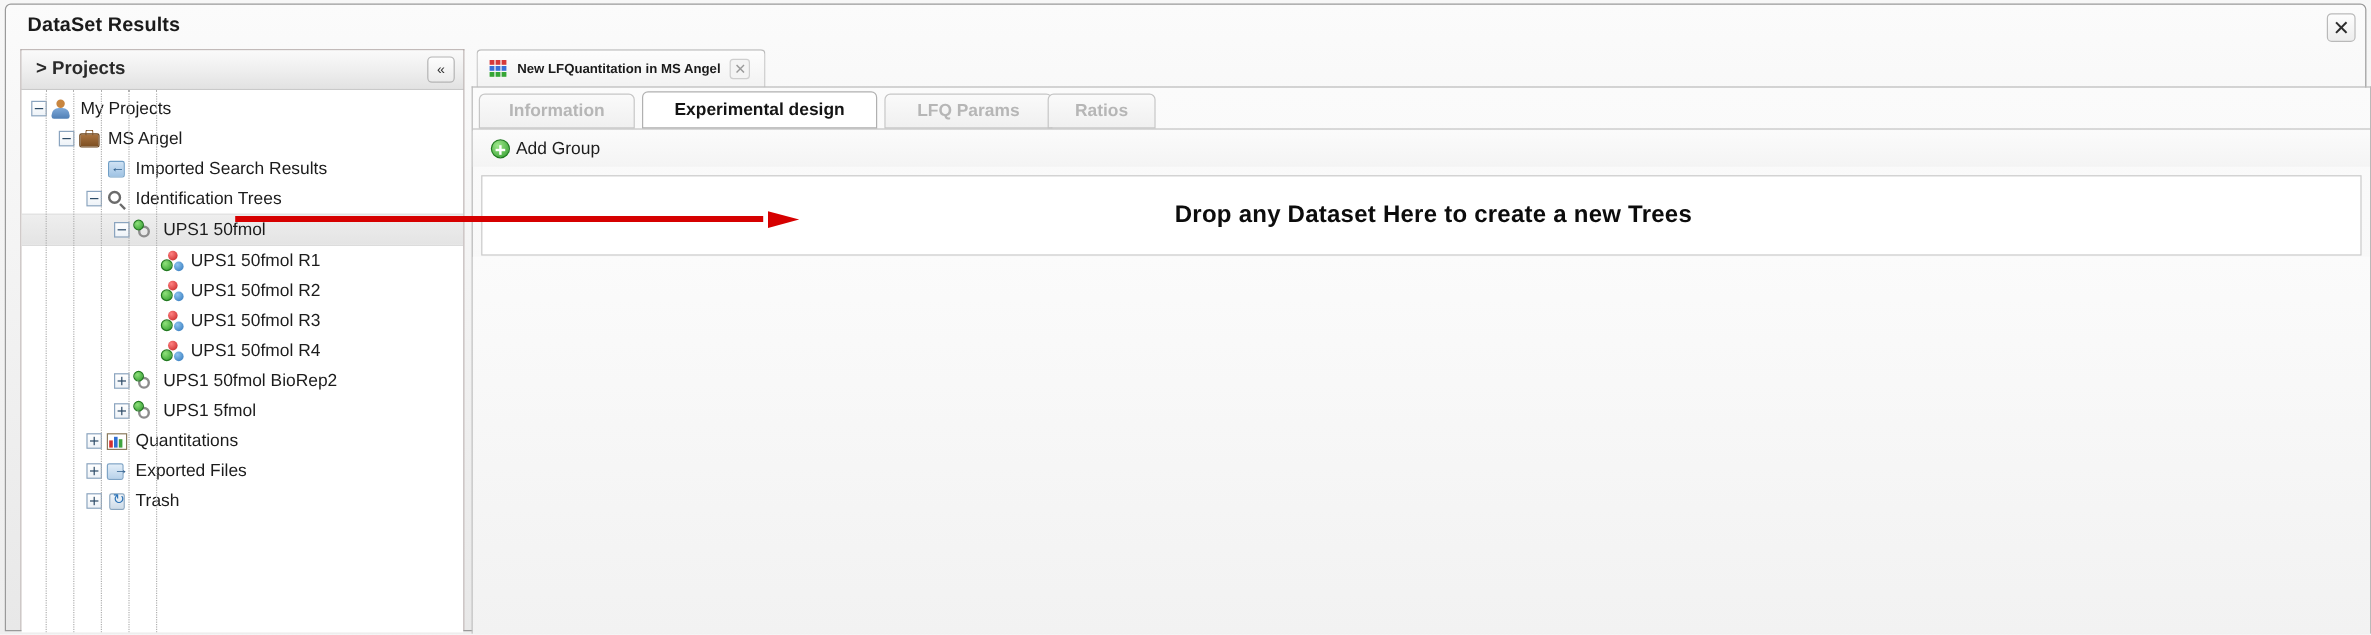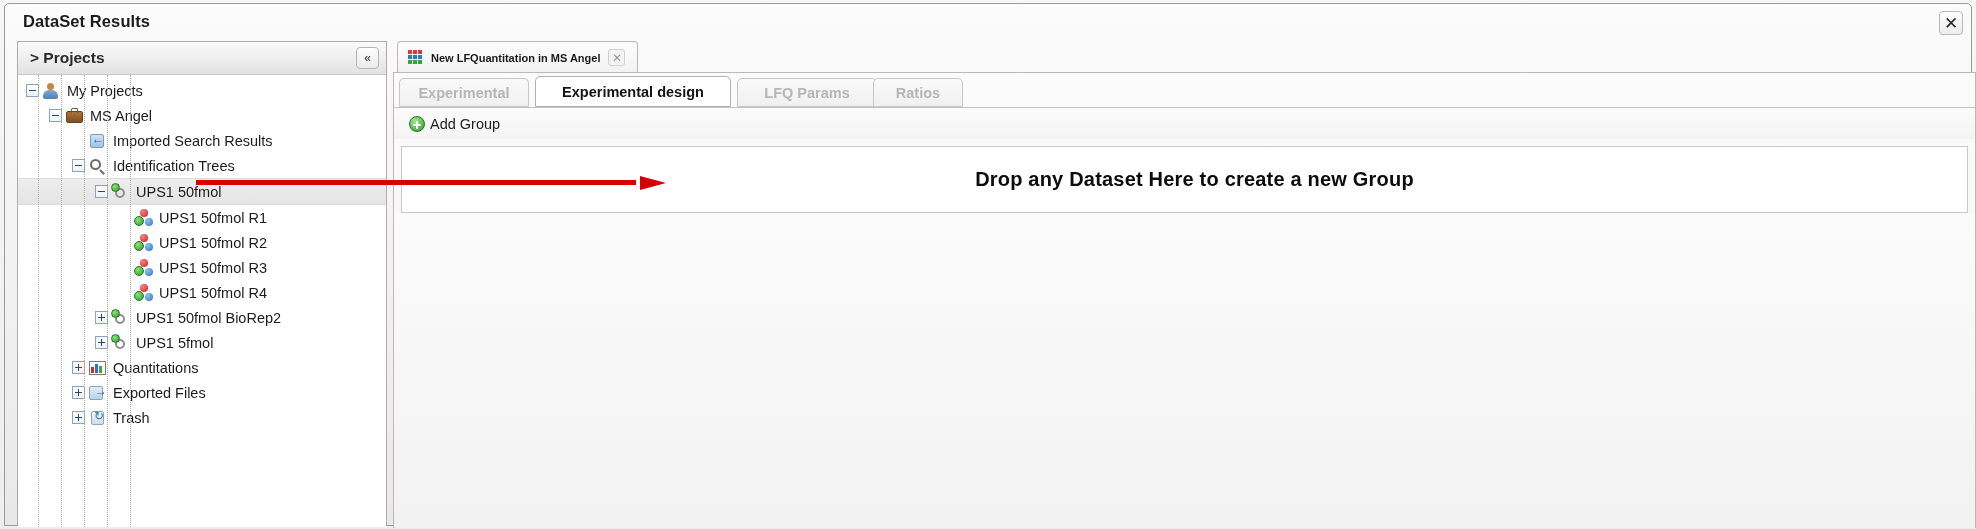--- a/index.html
+++ b/index.html
@@ -610,36 +610,36 @@
               <i></i>
           </span>
           <span class="doc-tab-title">New LFQuantitation in MS Angel</span>
           <span class="doc-tab-close">✕</span>
         </div>
       </div>
 
       <div class="inner-card">
 
         <div class="tabstrip" id="tabstrip">
-            <div class="tab" style="left: 0px; width: 130px;">Experimental</div>
+            <div class="tab" style="left: 0px; width: 130px;">Information</div>
             <div class="tab active" style="left: 136px; width: 196px; top: -2px;">Experimental design</div>
             <div class="tab" style="left: 338px; width: 140px;">LFQ Params</div>
             <div class="tab" style="left: 474px; width: 90px;">Ratios</div>
           </div>
         <div class="tab-underline"></div>
 
         <div class="toolbar">
           <div class="tool-btn">
             <span class="plus-icon"></span>
             <span class="tool-label">Add Group</span>
           </div>
         </div>
 
         <div class="dropzone">
-          <span class="dropzone-text">Drop any Dataset Here to create a new Group</span>
+          <span class="dropzone-text">Drop any Dataset Here to create a new Trees</span>
         </div>
 
         <div class="design-area"></div>
       </div>
     </div>
   </div>
 
   <div class="arrow">
     <span class="shaft"></span>
     <span class="head"></span>

